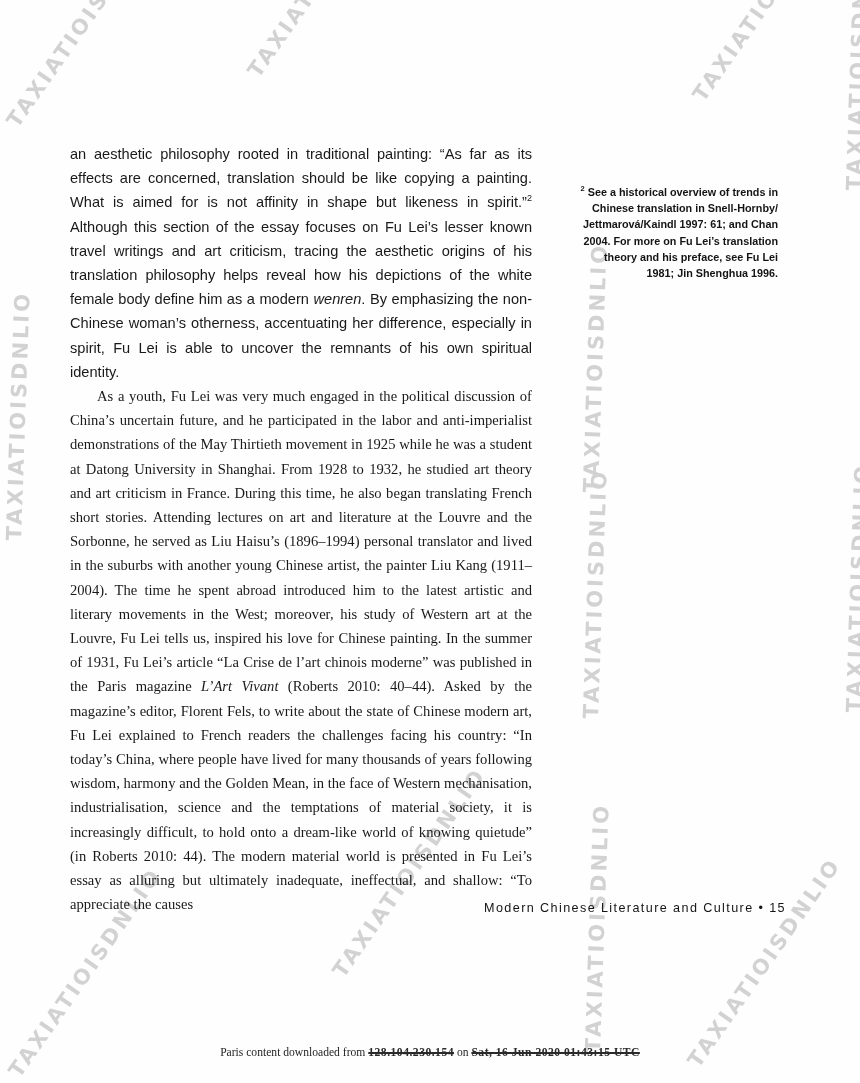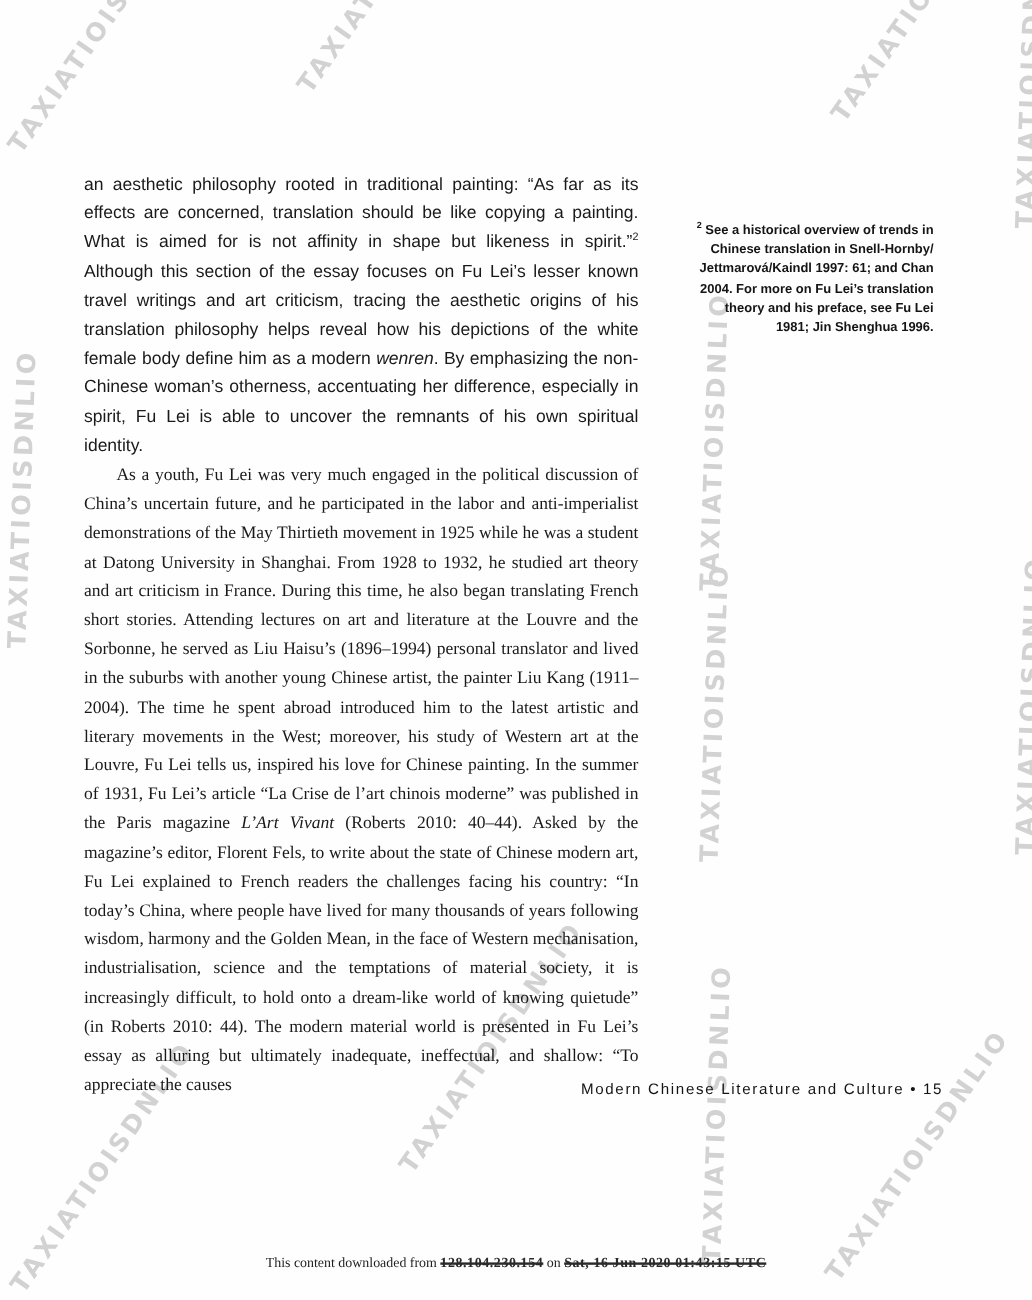--- a/index.html
+++ b/index.html
@@ -144,17 +144,17 @@
     </p>
   </div>
 
   <div class="footnote-col">
     <sup>2</sup><span> See a historical overview of trends in Chinese translation in Snell-Hornby/ Jettmarová/Kaindl 1997: 61; and Chan 2004. For more on Fu Lei’s translation theory and his preface, see Fu Lei 1981; Jin Shenghua 1996.</span>
   </div>
 
   <div class="journal-footer">Modern Chinese Literature and Culture • 15</div>
 
   <div class="jstor-footer jstor-line1">
-    <span>This content downloaded from </span><span class="redacted">128.104.230.154</span><span> on </span><span class="redacted">Sat, 16 Jun 2020 01:43:15 UTC</span>
+    <span>Paris content downloaded from </span><span class="redacted">128.104.230.154</span><span> on </span><span class="redacted">Sat, 16 Jun 2020 01:43:15 UTC</span>
   </div>
   <div class="jstor-footer jstor-line2">All use subject to https://about.jstor.org/terms</div>
 
 </div>
 
 </body></html>

